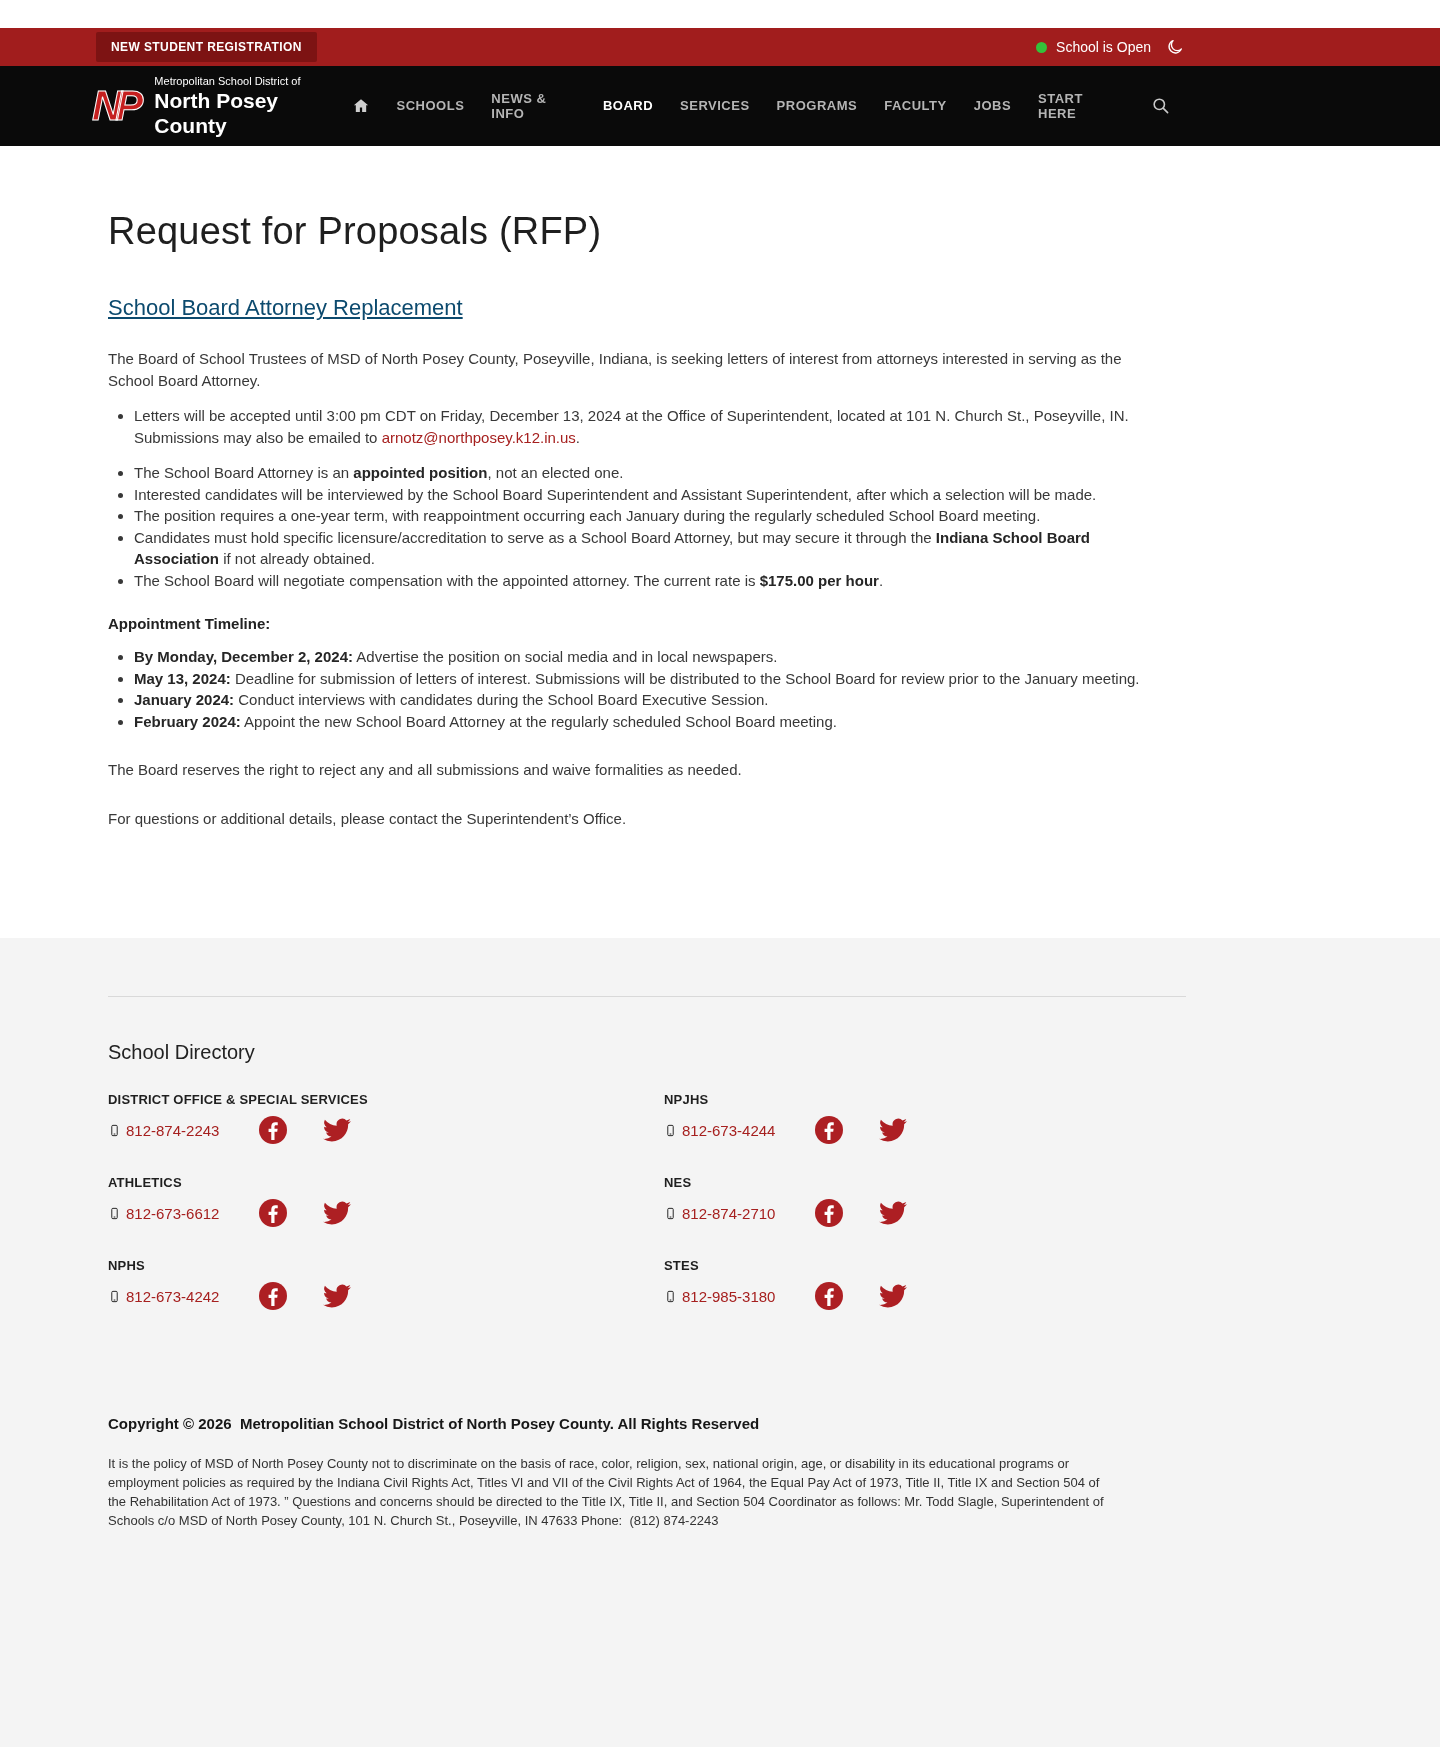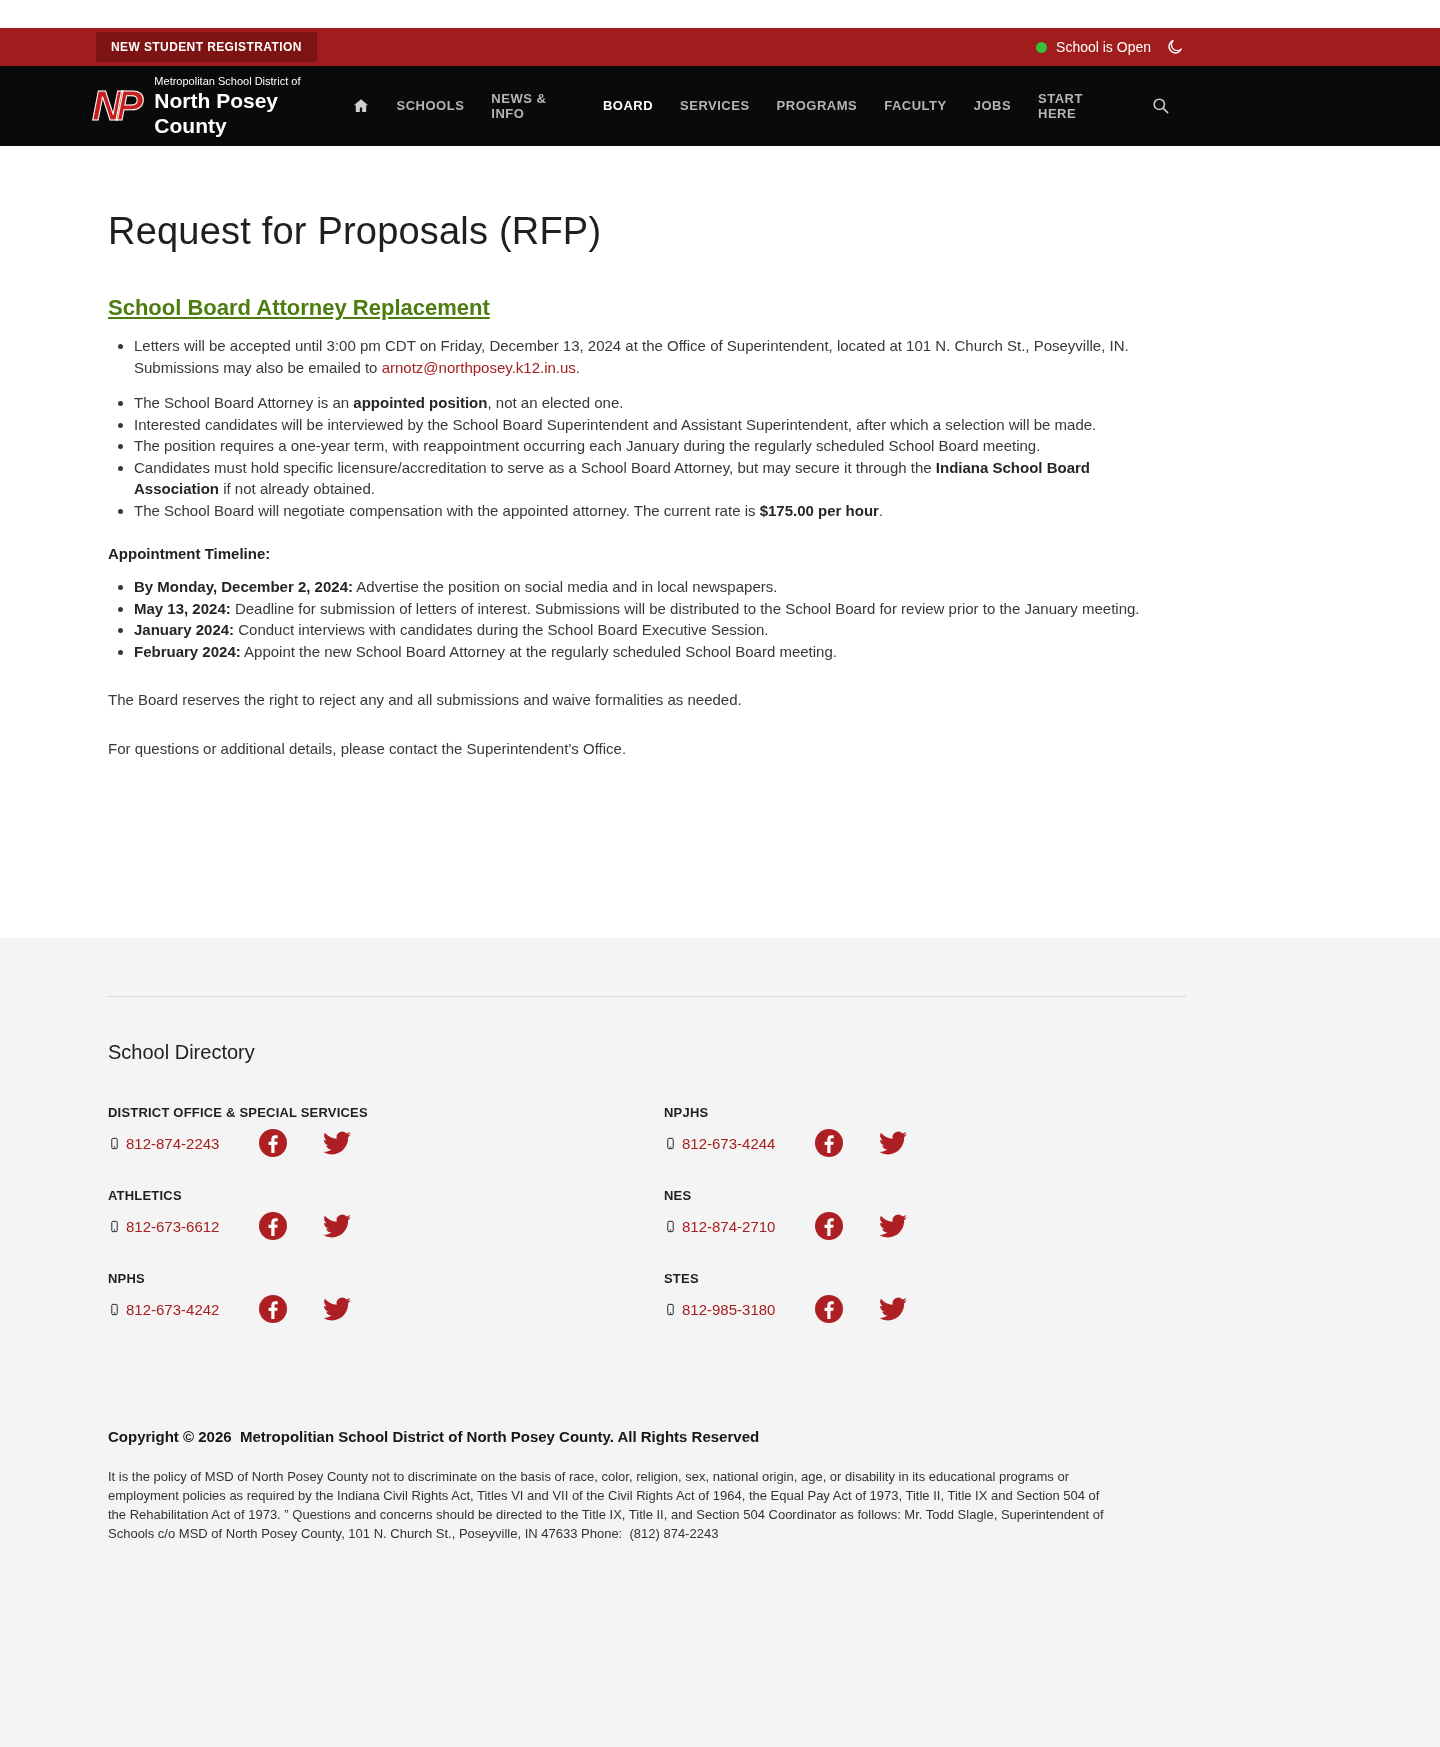--- a/index.html
+++ b/index.html
@@ -28,33 +28,33 @@
   .logo-text .l2 { color:#fff; font-size:21px; font-weight:bold; line-height:1.2; }
   .nav { margin-left:auto; display:flex; align-items:center; gap:27px; }
   .nav-item { color:#b5b5b5; font-size:13px; font-weight:600; letter-spacing:.5px; cursor:pointer; }
   .nav-item.active { color:#ffffff; }
   .home-link, .search-btn { display:inline-flex; align-items:center; cursor:pointer; background:none; border:none; }
   .search-btn { margin-left:6px; }
 
   
   .main { min-height:792px; background:#fff; padding-top:64px; }
   .page-title { font-size:38px; font-weight:400; color:#1f1f1f; letter-spacing:.2px; }
-  .section-heading { font-size:22px; font-weight:bold; color:#4d7c0f; text-decoration:underline; margin-top:42px; }
+  .section-heading { font-size:22px; font-weight:normal; color:#0c4a6e; text-decoration:underline; margin-top:42px; }
   .para { font-size:15px; line-height:21.5px; color:#383838; margin-top:27px; max-width:1060px; }
   ul.bullets { margin-top:14px; padding-left:26px; max-width:1055px; }
   ul.bullets li { font-size:15px; line-height:21.5px; color:#383838; }
   .bold-label { font-size:15px; font-weight:bold; color:#222; margin-top:24px; }
   a.link { color:#a6201f; text-decoration:none; cursor:pointer; }
   strong { font-weight:bold; color:#262626; }
 
   
   .footer { background:#f4f4f4; height:821px; padding-top:58px; }
   .footer-divider { border:none; border-top:1px solid #d9d9d9; }
   .dir-heading { font-size:20px; font-weight:400; color:#222; margin-top:44px; }
-  .dir-grid { display:grid; grid-template-columns:556px 1fr; row-gap:30px; margin-top:41px; }
+  .dir-grid { display:grid; grid-template-columns:556px 1fr; row-gap:30px; margin-top:28px; }
   .dir-entry { }
   .dir-name { font-size:13px; font-weight:bold; color:#1f1f1f; letter-spacing:.2px; }
   .dir-row { display:flex; align-items:center; margin-top:8px; }
   .dir-phone { display:inline-flex; align-items:center; gap:5px; width:150px; color:#a6201f; font-size:15px; text-decoration:none; cursor:pointer; }
   .social { display:inline-flex; align-items:center; justify-content:center; width:30px; height:30px; cursor:pointer; }
   .social.tw { margin-left:34px; }
   .copyright { font-size:15px; font-weight:bold; color:#171717; margin-top:104px; white-space:pre-wrap; }
   .policy { font-size:13px; line-height:19px; color:#333; margin-top:22px; max-width:1005px; white-space:pre-wrap; }
   .footer-bottom { height:16px; background:#111; }
 </style>
@@ -108,20 +108,21 @@
     </nav>
   </div>
 </div>
 
 <main class="main">
   <div class="container">
     <h1 class="page-title">Request for Proposals (RFP)</h1>
 
     <h2 class="section-heading">School Board Attorney Replacement</h2>
 
+    <p class="para">The Board of School Trustees of MSD of North Posey County, Poseyville, Indiana, is seeking letters of interest from attorneys interested in serving as the School Board Attorney.</p>
 
     <ul class="bullets">
       <li><span>Letters will be accepted until 3:00 pm CDT on Friday, December 13, 2024 at the Office of Superintendent, located at 101 N. Church St., Poseyville, IN. Submissions may also be emailed to </span><a class="link">arnotz@northposey.k12.in.us</a><span>.</span></li>
     </ul>
 
 
     <ul class="bullets">
       <li><span>The School Board Attorney is an </span><strong>appointed position</strong><span>, not an elected one.</span></li>
       <li><span>Interested candidates will be interviewed by the School Board Superintendent and Assistant Superintendent, after which a selection will be made.</span><strong></strong><span></span></li>
       <li><span>The position requires a one-year term, with reappointment occurring each January during the regularly scheduled School Board meeting.</span><strong></strong><span></span></li>

